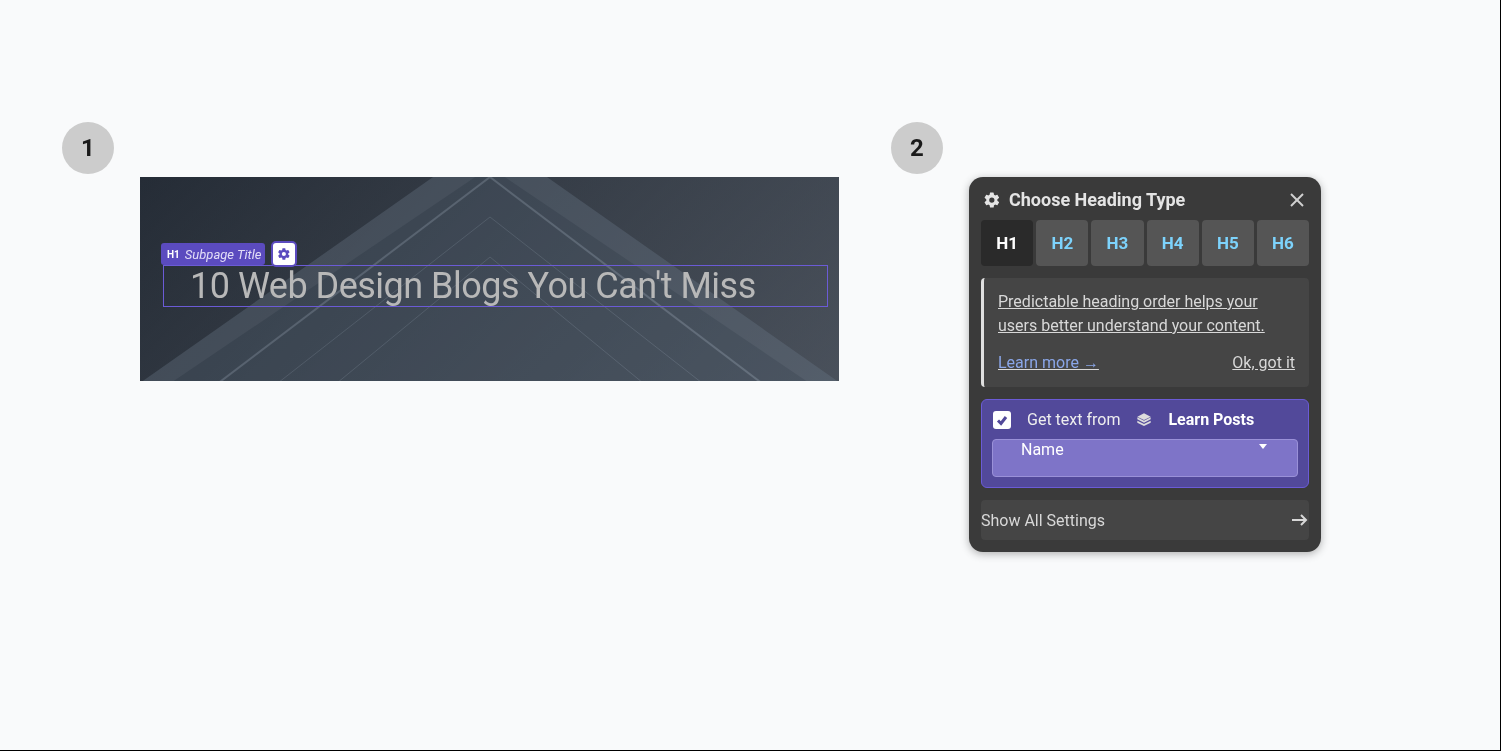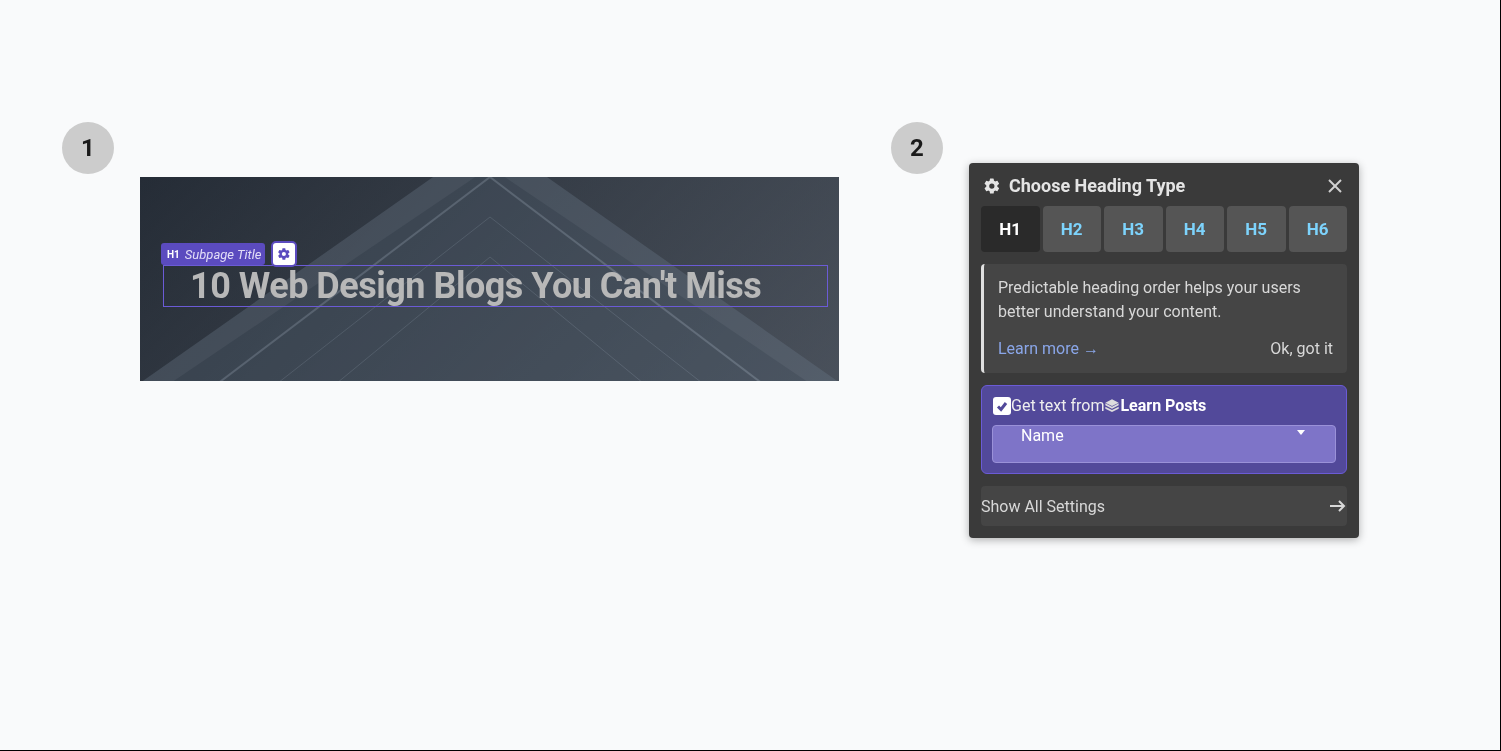--- a/index.html
+++ b/index.html
@@ -92,34 +92,34 @@
     border: 1px solid #6b5bd6;
     z-index: 2;
   }
   .heading-text {
     position: absolute;
     left: 50px;
     top: 88px;
     width: 620px;
     color: #b8b8b8;
     font-size: 36px;
-    font-weight: 700;
+    font-weight: 400;
     letter-spacing: -0.5px;
     z-index: 2;
     white-space: nowrap;
   }
 
   
   .panel {
     position: absolute;
     left: 969px;
-    top: 163px;
-    width: 390px;
+    top: 177px;
+    width: 352px;
     background: #3a3a3a;
-    border-radius: 4px;
+    border-radius: 14px;
     color: #e4e4e4;
     overflow: hidden;
     box-shadow: 0 2px 8px rgba(0,0,0,0.3);
   }
   .panel-header {
     display: flex;
     align-items: center;
     padding: 12px 14px 10px 14px;
     gap: 8px;
   }
@@ -161,20 +161,21 @@
 
   .infobox {
     margin: 0 12px 12px 12px;
     background: #454545;
     border-left: 3px solid #e0e0e0;
     border-radius: 4px;
     padding: 12px 14px 12px 14px;
     font-size: 16px;
     line-height: 1.5;
     color: #d8d8d8;
+    text-decoration: underline;
   }
   .info-links {
     display: flex;
     justify-content: space-between;
     margin-top: 13px;
     font-size: 16px;
   }
   .learn-more {
     color: #8aa6e8;
     cursor: pointer;
@@ -187,21 +188,21 @@
   .bindbox {
     margin: 0 12px 12px 12px;
     background: #52499a;
     border: 1px solid #6b5bd6;
     border-radius: 6px;
     padding: 10px 10px 10px 10px;
   }
   .bindrow {
     display: flex;
     align-items: center;
-    gap: 0;
+    gap: 16px;
     font-size: 16px;
     color: #eee;
     margin-bottom: 10px;
     padding-left: 1px;
   }
   .checkbox {
     width: 18px; height: 18px;
     background: #fff;
     border-radius: 3px;
     display:flex; align-items:center; justify-content:center;

